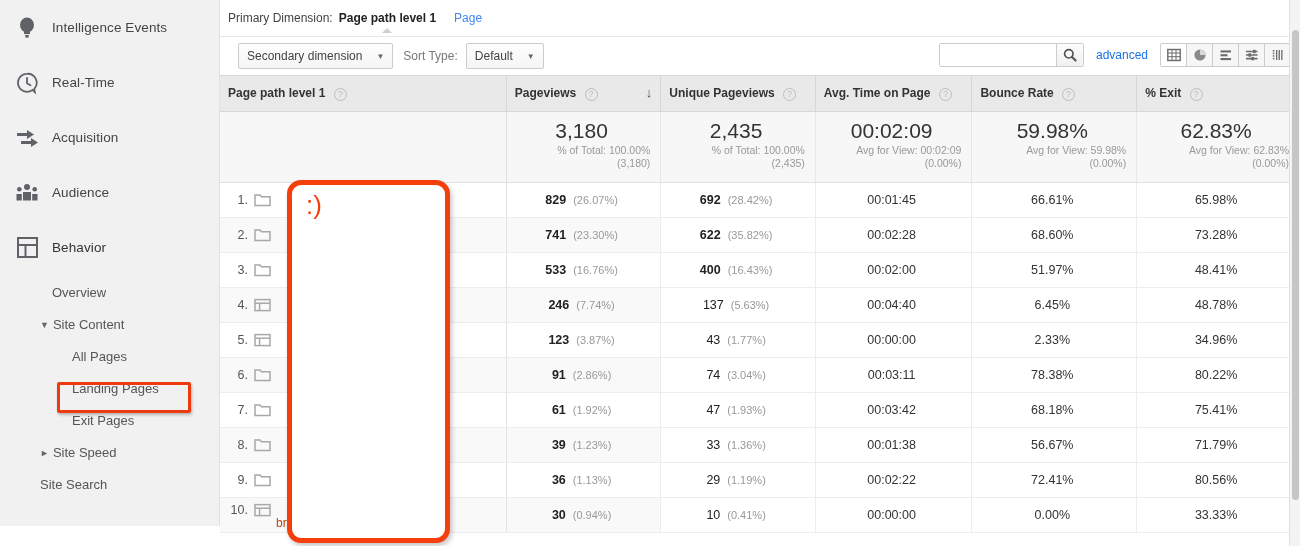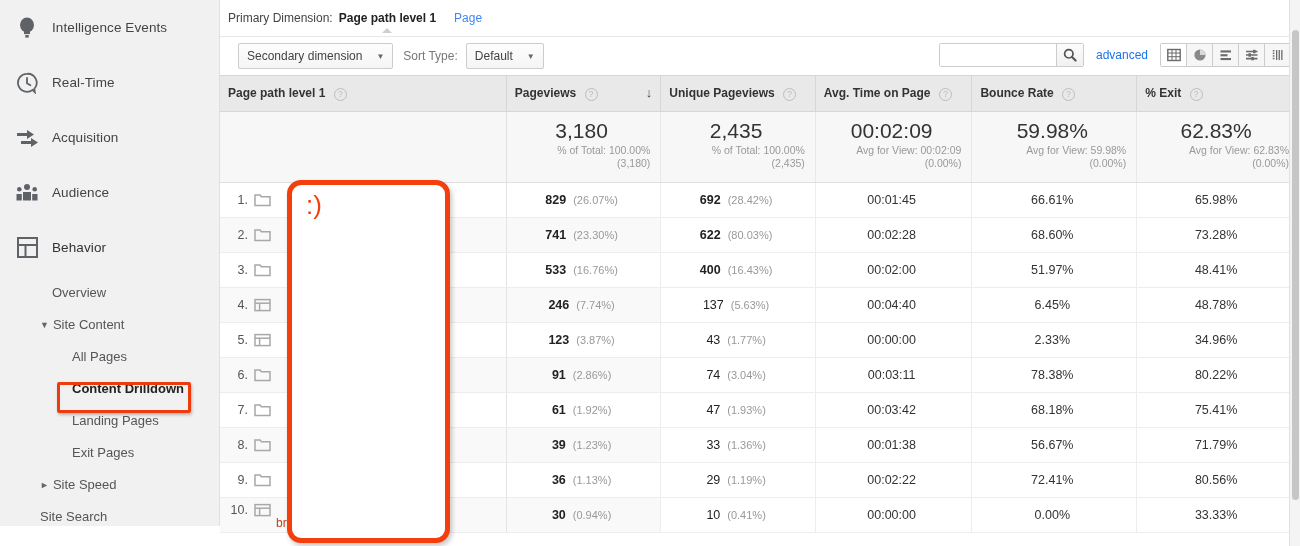--- a/index.html
+++ b/index.html
@@ -391,21 +391,20 @@
       <span class="lbl">Behavior</span>
     </div>
 
     <div class="subnav">
       <div class="sub-item">Overview</div>
       <div class="sub-group">
         <span class="caret">▼</span>
         <span>Site Content</span>
       </div>
       <div class="sub-child">All Pages</div>
-      <div class="sub-child selected">Content Drilldown</div>
       <div class="sub-child">Landing Pages</div>
       <div class="sub-child">Exit Pages</div>
       <div class="sub-group">
         <span class="caret">►</span>
         <span>Site Speed</span>
       </div>
       <div class="sub-group">
 
         <span>Site Search</span>
       </div>
@@ -577,21 +576,21 @@
               <span class="rnum">2.</span>
               <span class="ricon">
                   <svg width="17" height="14" viewBox="0 0 17 14">
                     <path d="M1 2h5l1.4 1.8H16v8.7H1z" fill="none" stroke="#a8a8a8" stroke-width="1.5"></path>
                   </svg>
                 </span>
               <span class="plabel"></span>
             </div>
           </td>
           <td class="pv"><span class="mv">741</span><span class="pct">(23.30%)</span></td>
-          <td><span class="mv">622</span><span class="pct">(80.03%)</span></td>
+          <td><span class="mv">622</span><span class="pct">(35.82%)</span></td>
           <td><span class="plain">00:02:28</span></td>
           <td><span class="plain">68.60%</span></td>
           <td><span class="plain">73.28%</span></td>
         </tr>
 
         <tr class="drow">
           <td class="dimcell">
             <div class="dimcellinner">
               <span class="rnum">3.</span>
               <span class="ricon">

